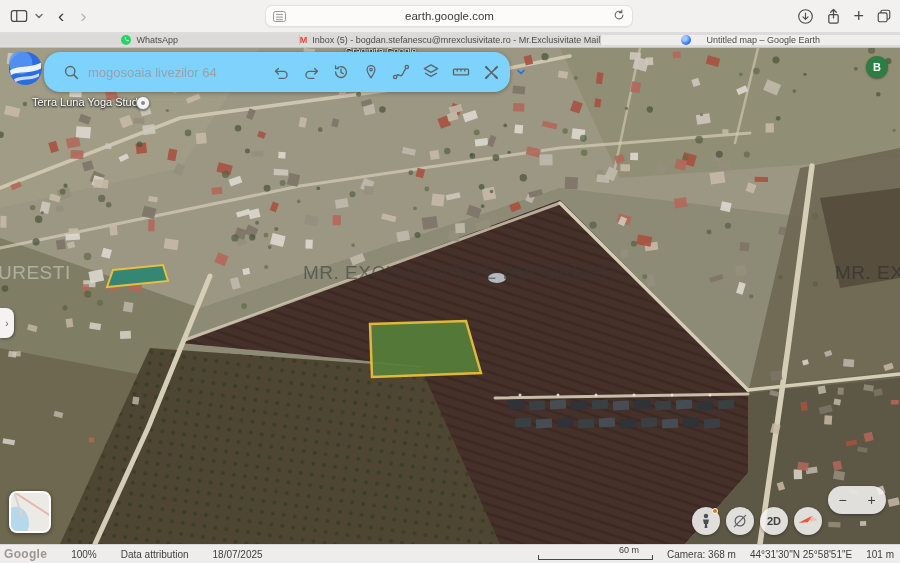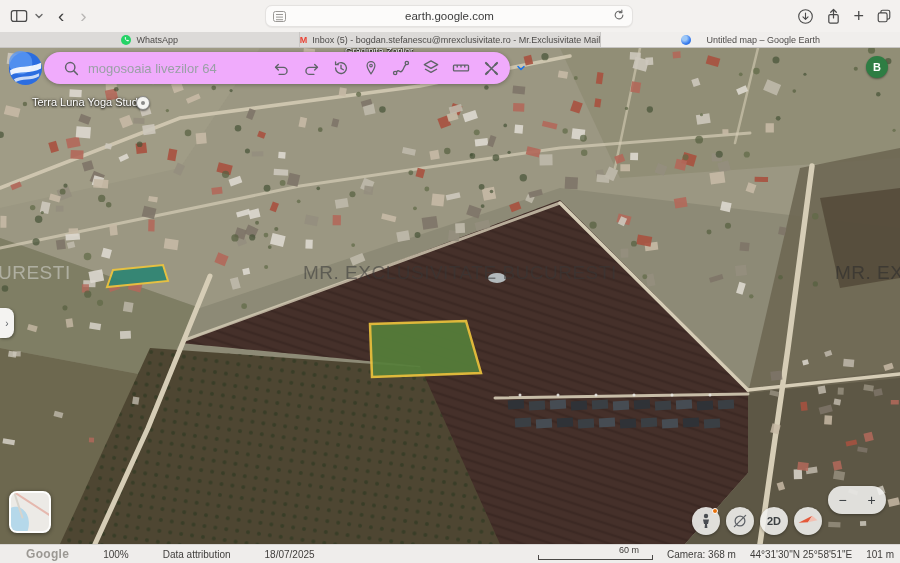--- a/index.html
+++ b/index.html
@@ -14,21 +14,21 @@
   .nav-chevrons .fwd{color:#b9b7b5;}
   .addressbar{position:absolute;left:265px;top:5px;width:368px;height:22px;background:#fcfbfa;
     border:1px solid #e4e2e0;border-radius:7px;display:flex;align-items:center;padding:8px 7px;
     box-shadow:0 0.5px 1px rgba(0,0,0,.05);}
   .addressbar .url{flex:1;text-align:center;font-size:11.5px;color:#3c3c3c;}
   .reader-box{width:13px;height:11px;border:1.2px solid #9a9895;border-radius:2.5px;position:relative;}
   .reader-box::before{content:"";position:absolute;left:2px;right:2px;top:2px;height:1.2px;background:#9a9895;box-shadow:0 2.6px 0 #9a9895,0 5.2px 0 #9a9895;}
   .chrome-right{position:absolute;right:8px;top:0;height:32px;display:flex;align-items:center;gap:12px;}
 
   
-  .tabbar{position:absolute;top:32px;left:0;width:900px;height:16px;display:flex;background:#dedcda;border-bottom:1px solid #c6c4c2;}
+  .tabbar{position:absolute;top:32px;left:0;width:900px;height:16px;display:flex;background:#dedcda;border-bottom:1px solid #c6c4c2;align-items:center;}
   .tab{flex:1;display:flex;align-items:center;justify-content:center;gap:5px;font-size:9px;color:#4e4c4a;
     border-right:1px solid #c9c7c5;background:#dcdad8;overflow:hidden;white-space:nowrap;}
   .tab.active{background:#f0eeec;}
   .tab:last-child{border-right:none;gap:16px;}
   .wa-badge{width:10px;height:10px;border-radius:50%;background:#25D366;display:inline-flex;align-items:center;justify-content:center;flex:0 0 auto;}
   .gm-badge{font-size:9px;font-weight:bold;color:#EA4335;flex:0 0 auto;}
   .earth-badge{width:10px;height:10px;border-radius:50%;flex:0 0 auto;
     background:radial-gradient(circle at 35% 32%,#9cc7f7 0 25%,#3b7ef0 60%,#1b5bc4);}
 
   
@@ -44,21 +44,21 @@
   .poi-label{position:absolute;left:32px;top:48px;font-size:11px;color:#fff;
     text-shadow:0 1px 2px rgba(0,0,0,.9),0 0 3px rgba(0,0,0,.7);white-space:nowrap;}
   .poi-marker{position:absolute;left:136px;top:48px;width:14px;height:14px;border-radius:50%;
     background:#f4f4f2;border:1px solid #8a8a8a;box-shadow:0 1px 2px rgba(0,0,0,.5);}
   .poi-marker::after{content:"";position:absolute;left:4px;top:4px;width:4px;height:4px;border-radius:50%;background:#8a8a8a;}
   .partial-label{position:absolute;left:345px;top:-3px;font-size:9.5px;color:#f0f0f0;
     text-shadow:0 1px 1px #000,0 0 2px #000;white-space:nowrap;z-index:3;}
 
   
   .earth-logo{position:absolute;left:8px;top:3px;width:35px;height:35px;z-index:6;}
-  .etoolbar{position:absolute;left:44px;top:4px;width:466px;height:32px;background:#f0abfc;border-radius:16px;
+  .etoolbar{position:absolute;left:44px;top:4px;width:466px;height:40px;background:#7dd3fc;border-radius:16px;
     box-shadow:0 1px 4px rgba(0,0,0,.3);display:flex;align-items:center;z-index:5;padding:0 6px 0 12px;}
   .etoolbar .search-input{border:none;outline:none;flex:0 0 150px;font-size:13px;color:#3c4043;background:transparent;}
   .etoolbar .search-input::placeholder{color:#9aa0a6;}
   .tbtn{width:30px;height:28px;display:flex;align-items:center;justify-content:center;flex:0 0 auto;}
   .avatar{position:absolute;right:12px;top:8px;width:22px;height:22px;border-radius:50%;background:#2e7d43;
     color:#fff;font-size:11px;font-weight:bold;display:flex;align-items:center;justify-content:center;z-index:6;
     box-shadow:0 1px 2px rgba(0,0,0,.4);}
 
   .side-handle{position:absolute;left:0;top:260px;width:14px;height:30px;background:#f4f3f1;
     border-radius:0 8px 8px 0;box-shadow:1px 1px 3px rgba(0,0,0,.35);display:flex;align-items:center;justify-content:center;
@@ -75,21 +75,21 @@
     box-shadow:0 1px 3px rgba(0,0,0,.35);display:flex;align-items:center;justify-content:center;
     font-size:11px;font-weight:bold;color:#3c4043;position:relative;margin-top:42px;}
   .zoompill{height:28px;border-radius:14px;background:rgba(242,242,240,.88);box-shadow:0 1px 3px rgba(0,0,0,.35);
     display:flex;align-items:center;}
   .zoompill span{width:29px;text-align:center;font-size:14px;color:#3c4043;}
   .peg-dot{position:absolute;right:2px;top:1px;width:6px;height:6px;border-radius:50%;background:#e8710a;border:1px solid #fff;}
 
   
   .statusbar{position:absolute;left:0;top:544px;width:900px;height:19px;background:#efedeb;
     border-top:1px solid #d8d6d4;display:flex;align-items:center;font-size:10px;color:#3f3d3b;}
-  .sb-left{display:flex;align-items:center;gap:34px;margin-left:26px;text-align:center;}
+  .sb-left{display:flex;align-items:center;gap:24px;margin-left:4px;text-align:center;}
   .g-logo{font-size:12px;font-weight:bold;color:#9b9893;letter-spacing:.3px;}
   .attr{}
   .sb-right{position:absolute;right:6px;display:flex;align-items:center;gap:14px;text-align:right;}
   .scale{width:115px;position:relative;height:14px;}
   .scale .bar{position:absolute;left:0;right:0;bottom:1px;height:5px;
     border-left:1px solid #4a4846;border-right:1px solid #4a4846;border-bottom:1px solid #4a4846;}
   .scale .lbl{position:absolute;right:14px;top:-2px;font-size:9px;}
 </style>
 </head>
 <body>
@@ -542,21 +542,21 @@
     <span class="wm left">URESTI</span>
     <span class="wm center">MR. EXCLUSIVITATE BUCURESTI</span>
     <span class="wm right">MR. EX</span>
   </div>
 
   <svg class="layer" width="900" height="496">
     <polygon id="plot-main" points="370,276 466,273 481,325 372,329" stroke-width="2.5" opacity=".92" fill="#567f3a" stroke="#ecc43d"></polygon>
     <polygon id="plot-small" points="113,222 163,217 168,233 107,239" stroke-width="2" opacity=".92" fill="#2e8573" stroke="#ecc43d"></polygon>
   </svg>
 
-  <span class="partial-label">Grădinița Zorilor</span>
+  <span class="partial-label">Grădinița Google</span>
   <span class="poi-label">Terra Luna Yoga Studio</span>
   <span class="poi-marker"></span>
 
   <span class="earth-logo">
     <svg width="35" height="35" viewBox="0 0 36 36">
       <circle cx="18" cy="18" r="17" fill="#2b6de0"></circle>
       <circle cx="18" cy="18" r="17" fill="url(#eg)" opacity="0"></circle>
       <radialGradient id="eg"></radialGradient>
       <circle cx="13" cy="12" r="12" fill="#5a97f2" opacity=".8"></circle>
       <path d="M2 20c8-6 20-2 32-8v6c-10 6-24 2-31 7z" fill="#fff" opacity=".9"></path>

